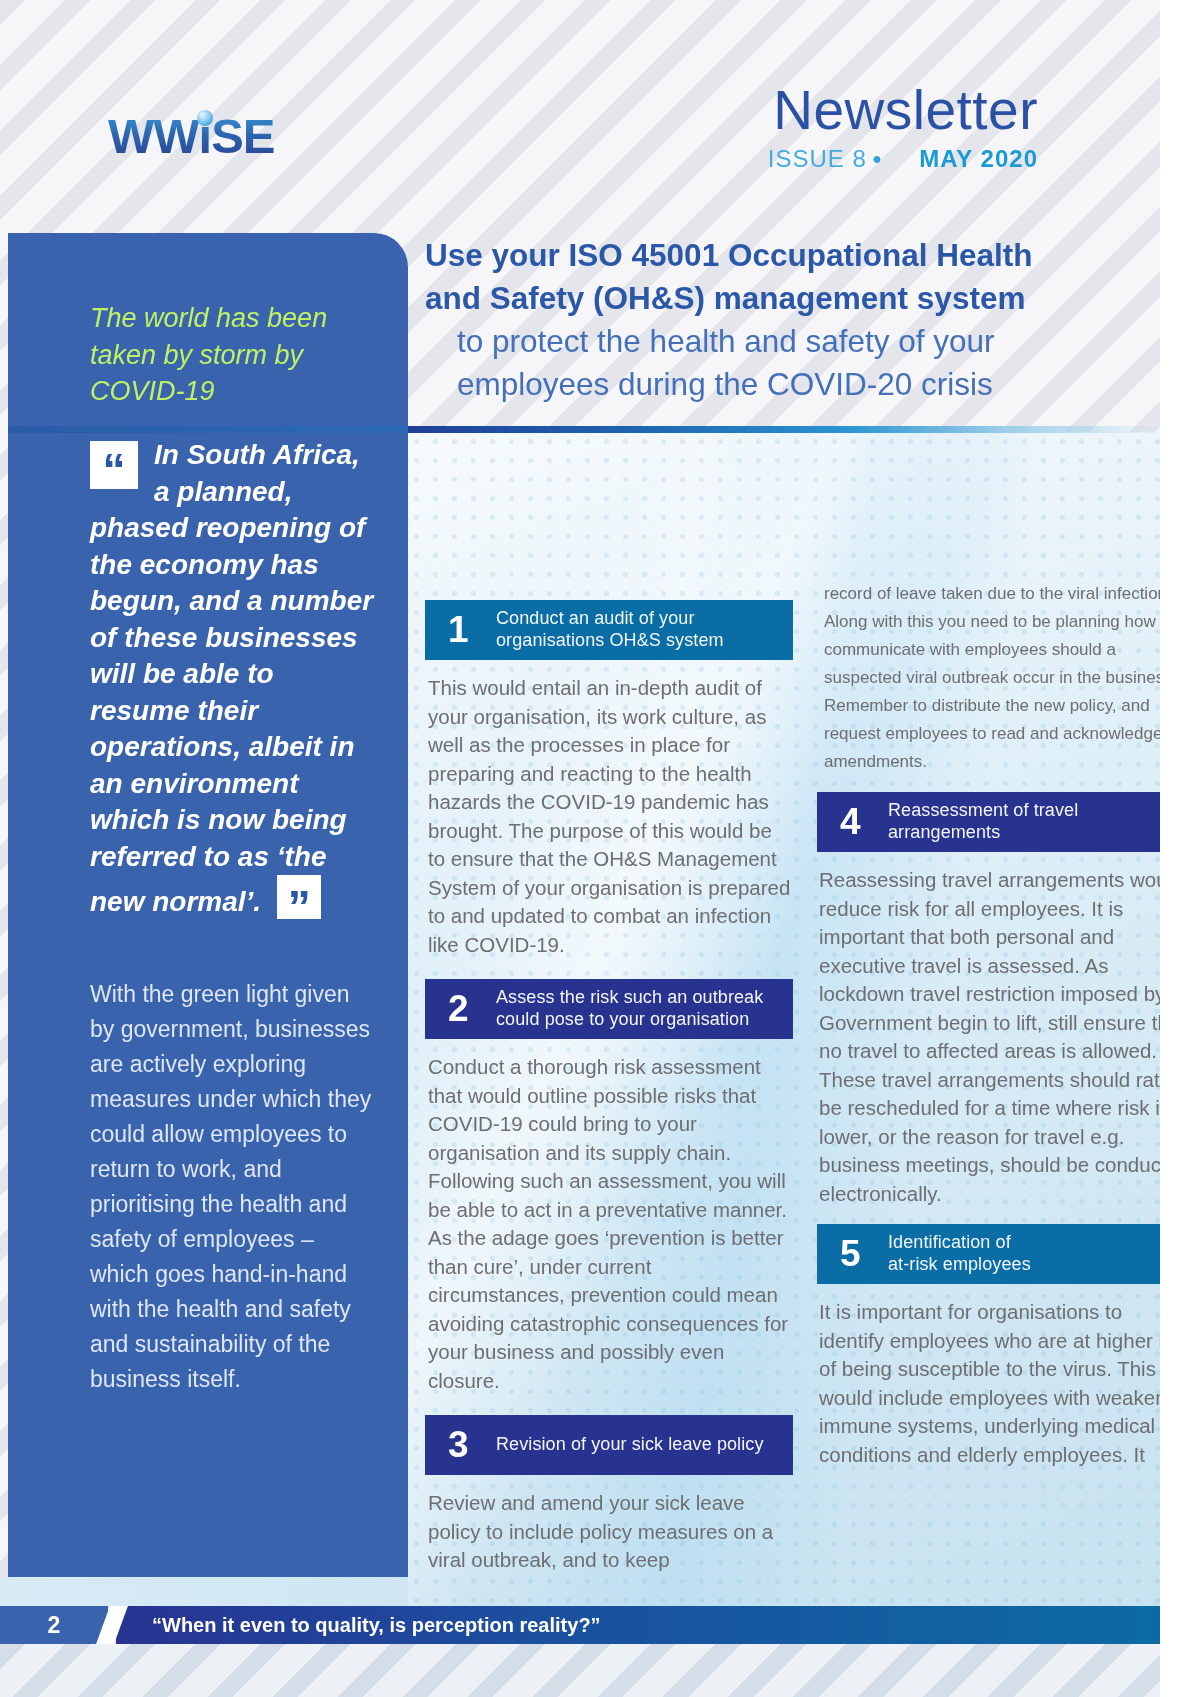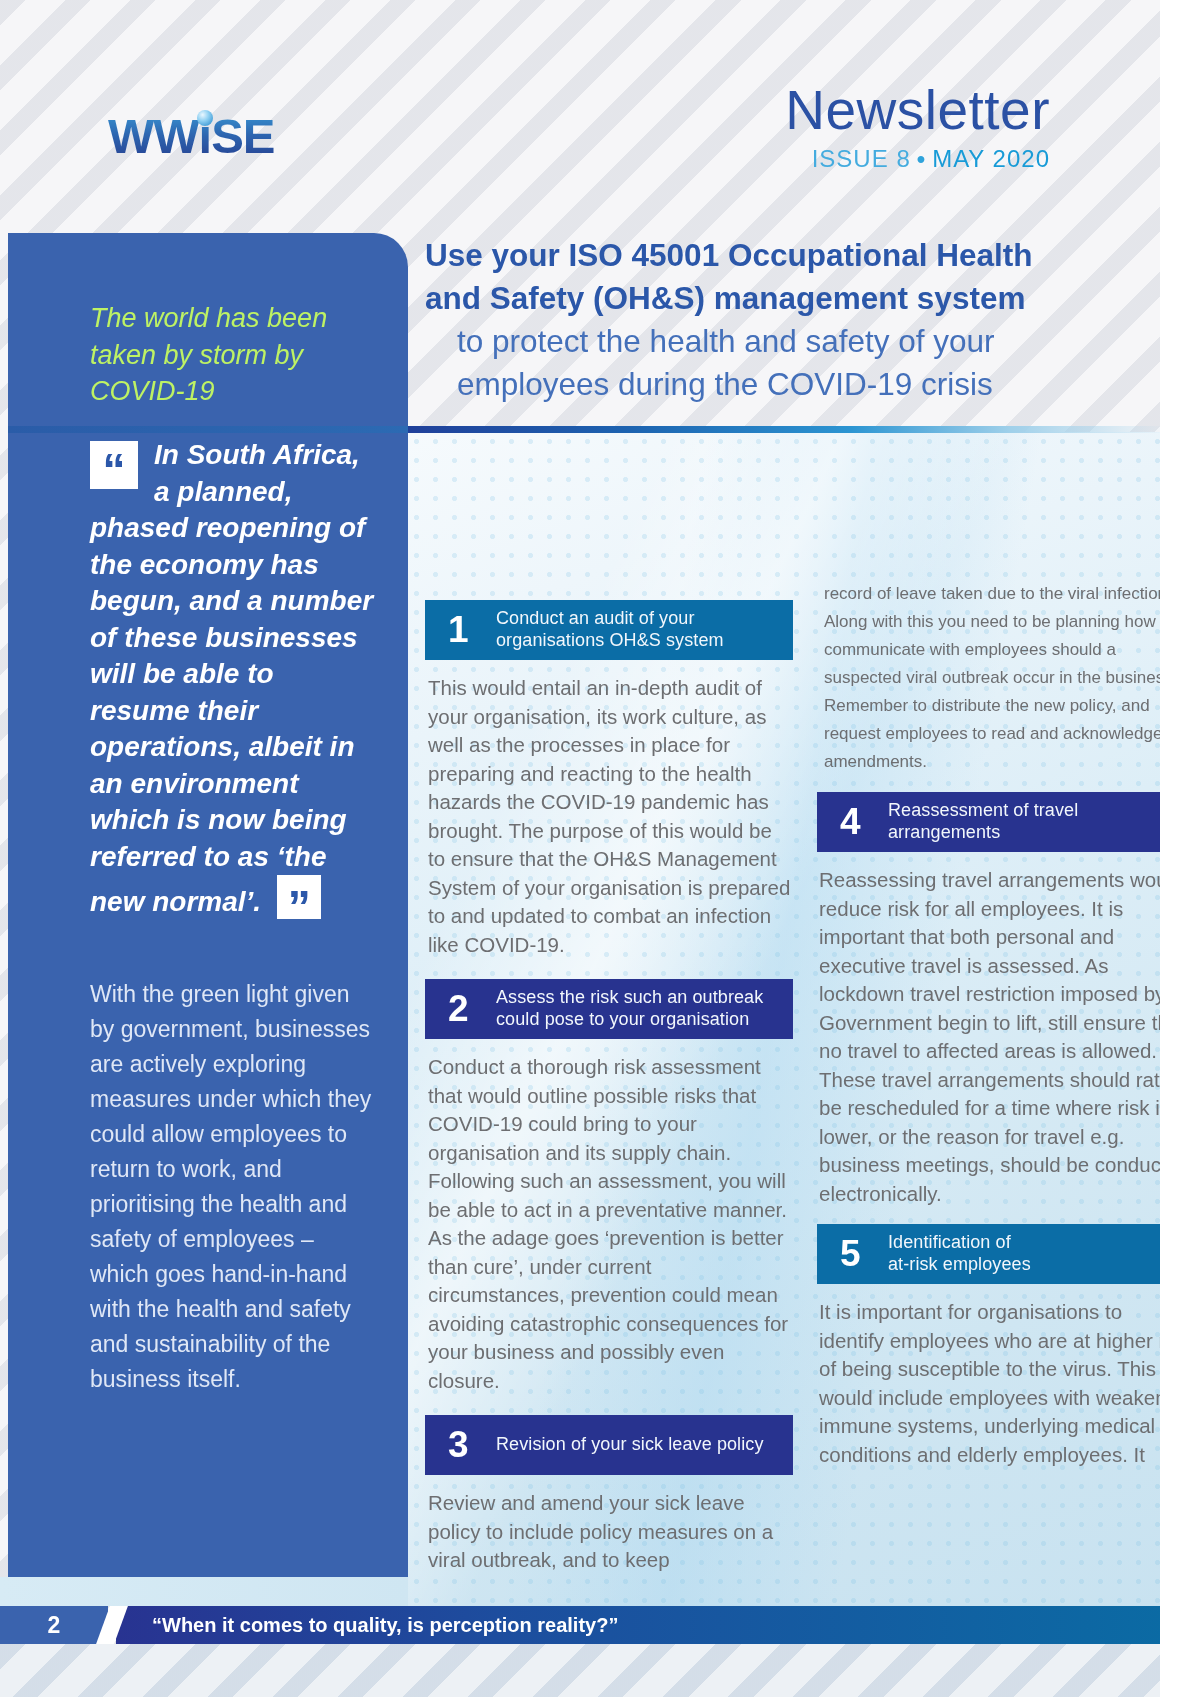--- a/index.html
+++ b/index.html
@@ -8,26 +8,26 @@
         background-color:#f6f6f8;
         background-image:repeating-linear-gradient(135deg, rgba(222,224,230,0.75) 0 18px, rgba(246,246,248,0) 18px 46px);}
 
   
   .logo{position:absolute; left:108px; top:112px; font-size:49px; font-weight:bold; letter-spacing:-1px; line-height:1;}
   .logo .grad{background:linear-gradient(180deg,#3a9ad6 0%, #2d65b0 48%, #263e8f 100%);
               -webkit-background-clip:text; background-clip:text; color:transparent;}
   .logo-i{position:relative; display:inline-block;}
   .globe{position:absolute; left:50%; top:-2px; transform:translateX(-50%); width:16px; height:16px; border-radius:50%;
          background:radial-gradient(circle at 35% 30%, #eaf7ff 0%, #8fd0f2 40%, #2e8fd0 90%);}
-  .masthead{position:absolute; right:110px; top:80px; text-align:right;}
+  .masthead{position:absolute; right:122px; top:80px; text-align:right;}
   .masthead-title{font-size:55px; color:#2b51a4; letter-spacing:0.5px; line-height:1.1;}
   .issue-line{margin-top:4px; font-size:24px; letter-spacing:1px;}
   .issue-label{color:#45acdf;}
   .issue-sep{color:#2fa3db; font-weight:bold; margin:0 6px;}
-  .issue-date{color:#189bd7; font-weight:normal;}
+  .issue-date{color:#189bd7; font-weight:bold;margin-left:31px;}
 
   
   .content-bg{position:absolute; left:8px; top:432px; width:1192px; height:1174px;
       background:linear-gradient(160deg,#fbfdfe 0%, #eef6fb 22%, #ddeef7 48%, #cfe6f2 78%, #c8e2f0 100%);}
   .content-bg::before{content:""; position:absolute; inset:0;
       background:linear-gradient(115deg, rgba(255,255,255,0) 38%, rgba(255,255,255,0.6) 48%, rgba(255,255,255,0) 58%),
                  linear-gradient(100deg, rgba(173,216,240,0) 50%, rgba(173,216,240,0.45) 62%, rgba(173,216,240,0) 74%);}
   .content-bg::after{content:""; position:absolute; inset:0;
       background-image:radial-gradient(rgba(120,190,226,0.22) 2.2px, rgba(0,0,0,0) 2.9px);
       background-size:19px 19px;}
@@ -120,21 +120,21 @@
     <p class="sidebar-para p2">With the green light given by government, businesses are actively exploring measures under which they could allow employees to return to work, and prioritising the health and safety of employees – which goes hand-in-hand with the health and safety and sustainability of the business itself.</p>
   </div>
 
   <div class="divider-sidebar"></div>
   <div class="divider-main"></div>
 
   <div class="article-title">
     <span class="b">Use your ISO 45001 Occupational Health</span>
     <span class="b">and Safety (OH&amp;S) management system</span>
     <span class="l">to protect the health and safety of your</span>
-    <span class="l">employees during the COVID-19 crisis</span>
+    <span class="l">employees during the COVID-20 crisis</span>
   </div>
 
   <div class="col col-left">
     <section class="sec">
       <div class="sec-head teal">
         <span class="sec-num">1</span>
         <span class="sec-title">
           <span>Conduct an audit of your</span>
           <span>organisations OH&amp;S system</span>
         </span>
@@ -184,17 +184,17 @@
         </span>
       </div>
       <p class="sec-body">It is important for organisations to identify employees who are at higher risk of being susceptible to the virus. This would include employees with weakened immune systems, underlying medical conditions and elderly employees. It</p>
     </section>
   </div>
 
   <div class="footer">
     <div class="page-chip">2</div>
     <div class="slash"></div>
     <div class="footer-bar">
-      <span>“When it comes to quality, is perception reality?”</span>
+      <span>“When it even to quality, is perception reality?”</span>
     </div>
   </div>
 
 </div>
 
 </body></html>

